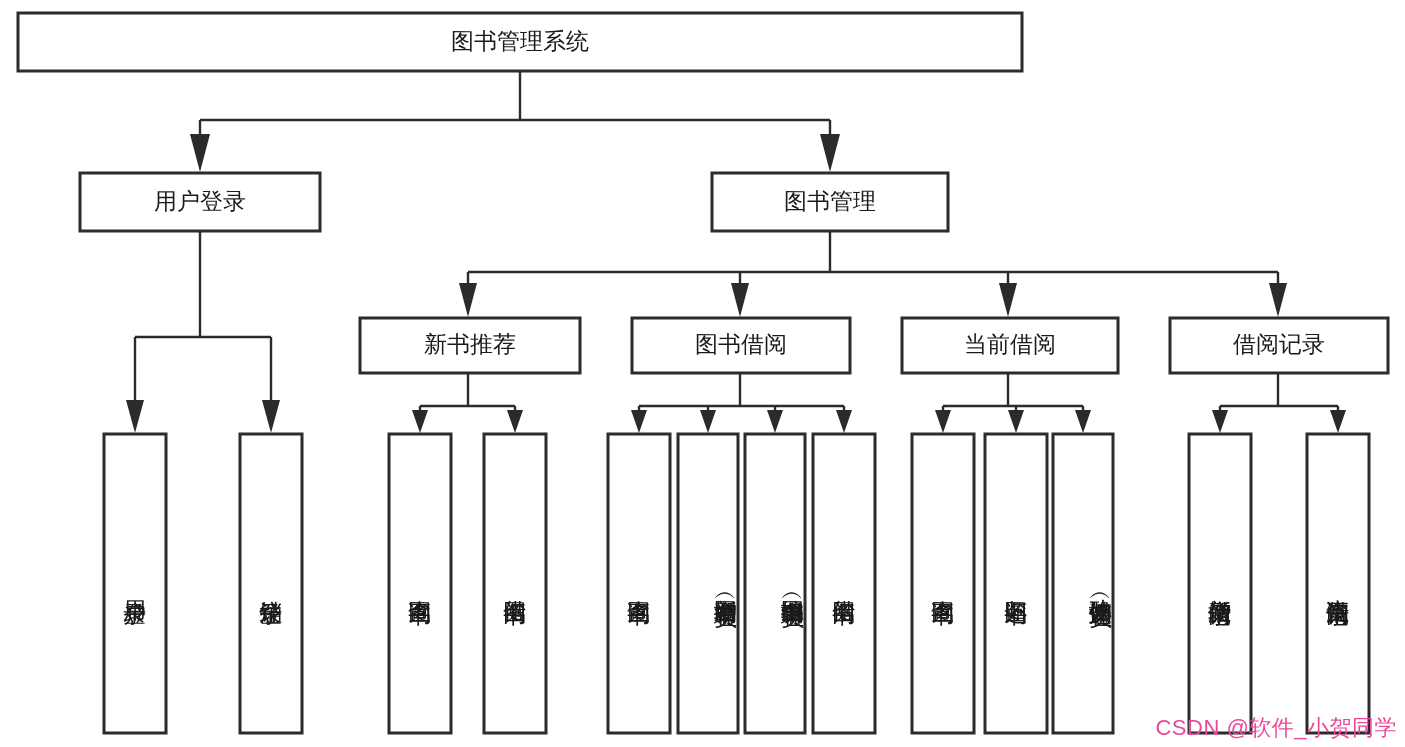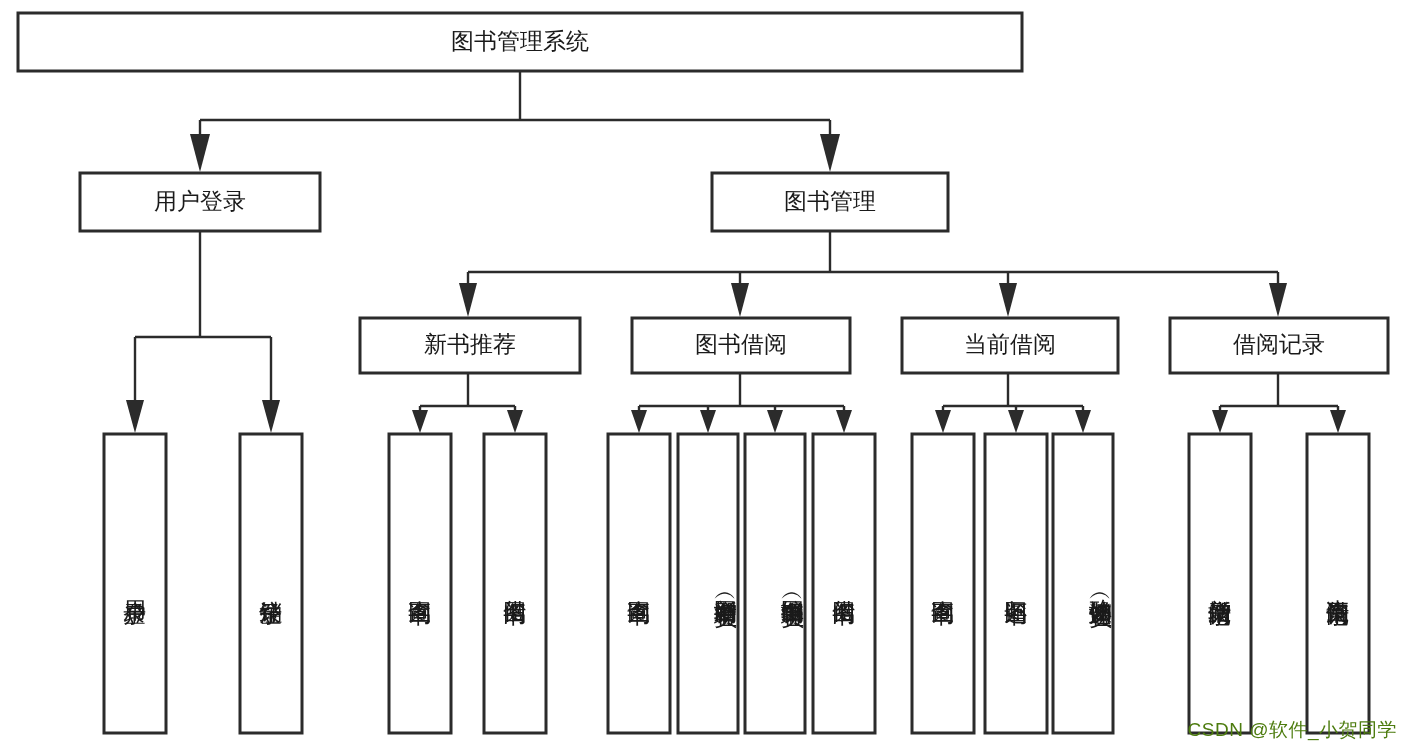--- a/index.html
+++ b/index.html
@@ -63,22 +63,22 @@
     justify-content: center;
     text-align: center;
     pointer-events: none;
     white-space: nowrap;
   }
   .watermark {
     position: absolute;
     right: 8px;
     bottom: 4px;
     font-family: "Liberation Sans", "DejaVu Sans", sans-serif;
-    font-size: 19px;
-    color: #4d7c0f;
+    font-size: 22px;
+    color: #ec4899;
     letter-spacing: 0.5px;
     user-select: none;
     margin-top: 36px;
   }
 </style>
 </head>
 <body>
 
 <div id="diagram-root">
 

